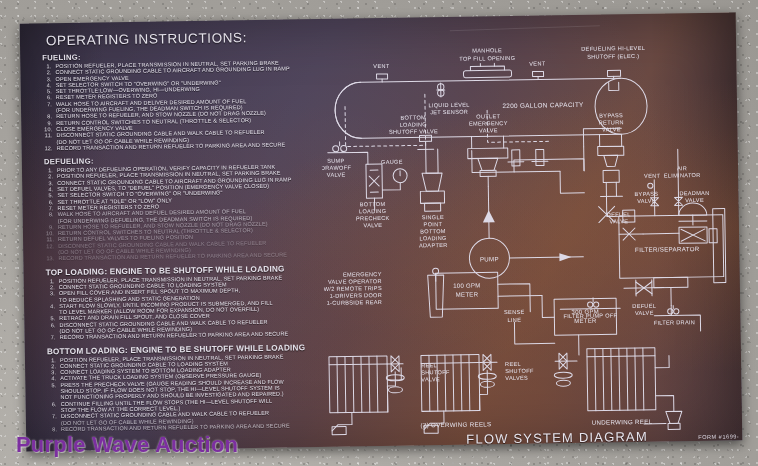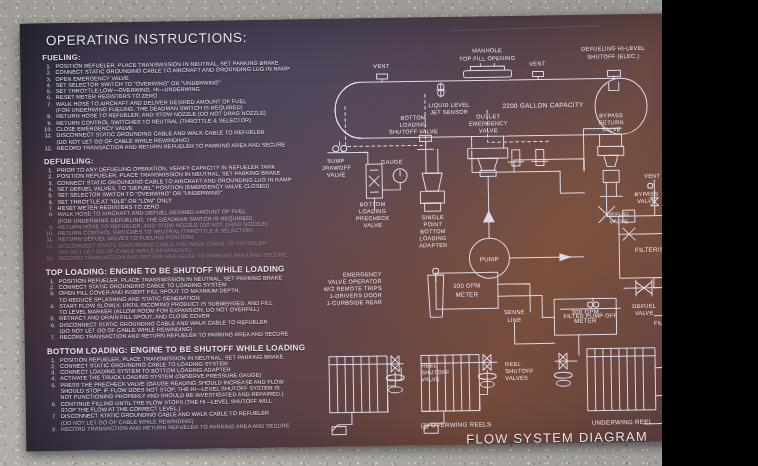--- a/index.html
+++ b/index.html
@@ -1,17 +1,17 @@
 <!DOCTYPE html>
 <html><head>
 <meta charset="utf-8">
 <style>
   html,body{margin:0;padding:0;background:#000;}
   body{width:758px;height:466px;overflow:hidden;font-family:"Liberation Sans",sans-serif;}
-  #stage{position:relative;width:662px;height:466px;overflow:hidden;
+  #stage{position:relative;width:758px;height:466px;overflow:hidden;
     background:
       radial-gradient(ellipse at 20% 95%, #b9b6b0 0%, #a8a5a0 40%, #9a9792 100%),
       linear-gradient(180deg,#c3c1bc 0%,#b2afaa 55%,#a09d98 100%);
   }
   
   #concrete{position:absolute;inset:0;
     background-image:
       radial-gradient(circle at 8% 12%, rgba(255,255,255,.45) 0 1px, transparent 1px),
       radial-gradient(circle at 23% 42%, rgba(0,0,0,.18) 0 1px, transparent 1px),
       radial-gradient(circle at 41% 77%, rgba(255,255,255,.35) 0 1px, transparent 1px),
@@ -638,13 +638,14 @@
       </svg>
     </div>
 
     <div class="dtitle">FLOW SYSTEM DIAGRAM</div>
     <div class="dform">FORM #1699-13C</div>
 
     <div class="scratch" style="left:430px;top:12px;width:150px;height:1px;transform:rotate(-1deg);"></div>
     <div class="scratch" style="left:90px;top:250px;width:70px;height:1px;opacity:.5;"></div>
   </div>
 
+  <div id="wm">Purple Wave Auction</div>
 </div>
 
 </body></html>

